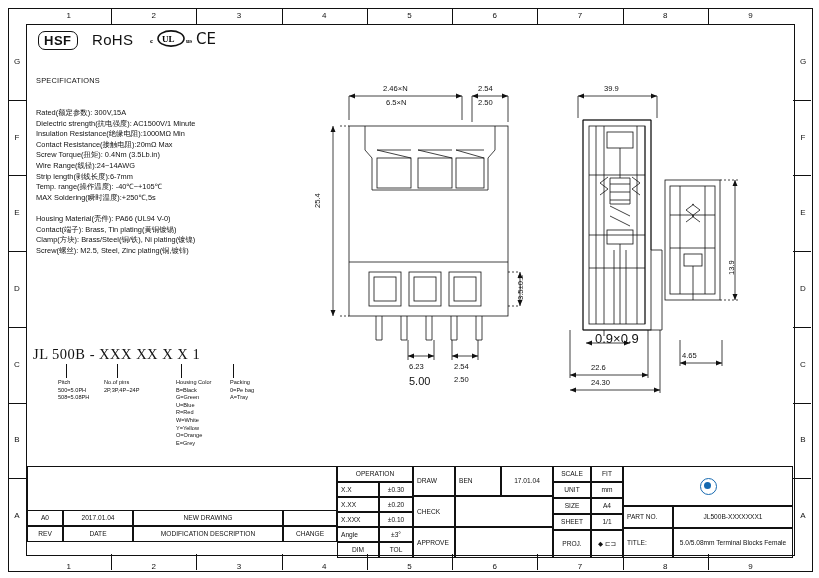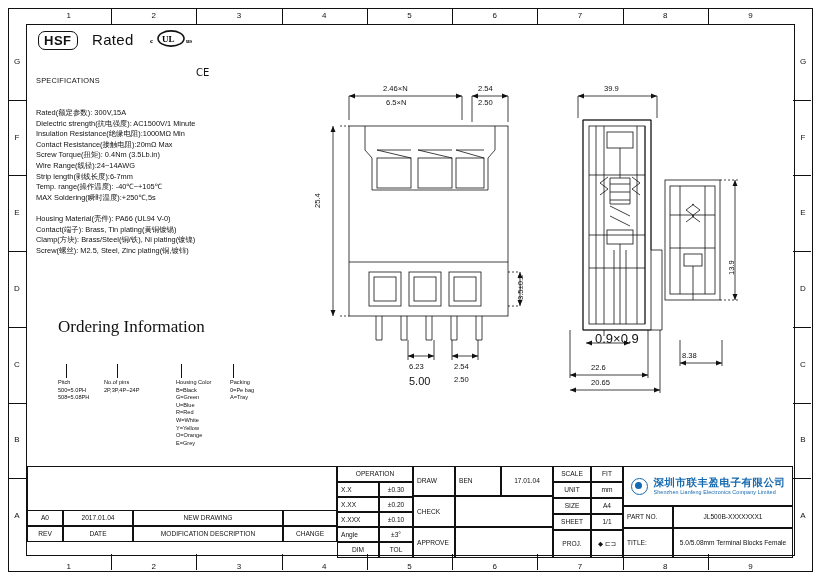--- a/index.html
+++ b/index.html
@@ -19,21 +19,21 @@
   .row-lab{position:absolute;font-size:8px;color:#111;text-align:center;width:12px;}
 
   
   .specs{position:absolute;left:36px;top:55px;font-size:7.4px;line-height:10.6px;white-space:pre;color:#111;}
   .spec-title{font-size:7.4px;letter-spacing:.2px;}
 
   
   .hsf{position:absolute;left:38px;top:31px;border:1.6px solid #111;border-radius:7px;padding:1px 5px;font-size:13px;font-weight:bold;letter-spacing:.5px;}
   .rohs{position:absolute;left:92px;top:31px;font-size:15px;letter-spacing:.3px;}
   .ulmark{position:absolute;left:150px;top:30px;font-size:13px;font-weight:bold;font-family:"Liberation Serif",serif;}
-  .cemark{position:absolute;left:196px;top:30px;font-size:10px;font-family:"DejaVu Sans",sans-serif;margin-top:37px;}
+  .cemark{position:absolute;left:196px;top:30px;font-size:15px;font-family:"DejaVu Sans",sans-serif;}
 
   
   .ord-title{position:absolute;left:58px;top:317px;font-size:17px;font-family:"Liberation Serif",serif;}
   .ord-code{position:absolute;left:33px;top:346px;font-size:14.5px;font-family:"Liberation Serif",serif;letter-spacing:.5px;}
   .ord-legend{position:absolute;font-size:5.6px;line-height:7.6px;white-space:pre;color:#111;}
   .leader{position:absolute;background:#111;}
 
   
   .tb{position:absolute;border:1px solid #111;box-sizing:border-box;font-size:6.6px;display:flex;align-items:center;justify-content:center;text-align:center;line-height:1.15;}
   .tb.left{justify-content:flex-start;padding-left:3px;text-align:left;}
@@ -198,21 +198,21 @@
       <line x1="648" y1="330" x2="648" y2="378"></line>
 
       <line x1="570" y1="390" x2="660" y2="390"></line>
       <path d="M570 390 l6 -2.5 v5 z" fill="#111" stroke="none"></path>
       <path d="M660 390 l-6 -2.5 v5 z" fill="#111" stroke="none"></path>
       <line x1="660" y1="330" x2="660" y2="393"></line>
     </g>
   </svg>
 
   <div class="hsf">HSF</div>
-  <div class="rohs">Rated</div>
+  <div class="rohs">RoHS</div>
   <div class="ulmark">
     <svg width="42" height="17" viewBox="0 0 42 17">
       <text x="0" y="13" font-size="7" font-family="Liberation Serif, serif">c</text>
       <ellipse cx="21" cy="8.5" rx="13" ry="7.6" fill="none" stroke="#111" stroke-width="1.6"></ellipse>
       <text x="12" y="12" font-size="9" font-family="Liberation Serif, serif" font-weight="bold">UL</text>
       <text x="36" y="13" font-size="7" font-family="Liberation Serif, serif">us</text>
     </svg>
   </div>
   <div class="cemark">CE</div>
 
@@ -241,25 +241,25 @@
   <div style="position:absolute;left:313px;top:208px;font-size:7.6px;transform:rotate(-90deg);transform-origin:left top;">25.4</div>
   <div style="position:absolute;left:516px;top:300px;font-size:7.6px;transform:rotate(-90deg);transform-origin:left top;">3.5±0.2</div>
   <div style="position:absolute;left:409px;top:362px;font-size:7.6px;">6.23</div>
   <div style="position:absolute;left:409px;top:375px;font-size:11px;">5.00</div>
   <div style="position:absolute;left:454px;top:362px;font-size:7.6px;">2.54</div>
   <div style="position:absolute;left:454px;top:375px;font-size:7.6px;">2.50</div>
 
   <div style="position:absolute;left:604px;top:84px;font-size:7.6px;">39.9</div>
   <div style="position:absolute;left:727px;top:275px;font-size:7.6px;transform:rotate(-90deg);transform-origin:left top;">13.9</div>
   <div style="position:absolute;left:568px;top:331px;font-size:13px;margin-left:27px;">0.9×0.9</div>
-  <div style="position:absolute;left:682px;top:351px;font-size:7.6px;">8.38</div>
+  <div style="position:absolute;left:682px;top:351px;font-size:7.6px;">4.65</div>
   <div style="position:absolute;left:591px;top:363px;font-size:7.6px;">22.6</div>
-  <div style="position:absolute;left:591px;top:378px;font-size:7.6px;">20.65</div>
-
-  <div class="ord-title">Ordering Information</div>
+  <div style="position:absolute;left:591px;top:378px;font-size:7.6px;">24.30</div>
+
+  <div class="ord-code">JL 500B - XXX   XX    X      X   1</div>
 
   <div class="leader" style="left:66px;top:364px;width:1px;height:14px;"></div>
   <div class="leader" style="left:117px;top:364px;width:1px;height:14px;"></div>
   <div class="leader" style="left:181px;top:364px;width:1px;height:14px;"></div>
   <div class="leader" style="left:233px;top:364px;width:1px;height:14px;"></div>
 
   <div class="ord-legend" style="left:58px;top:379px;">Pitch
 500=5.0PH
 508=5.08PH</div>
   <div class="ord-legend" style="left:104px;top:379px;">No.of pins
@@ -373,24 +373,20 @@
       <div class="tb " style="left:553px;top:482px;width:38px;height:16px;">UNIT</div>
       <div class="tb " style="left:591px;top:482px;width:32px;height:16px;">mm</div>
       <div class="tb " style="left:553px;top:498px;width:38px;height:16px;">SIZE</div>
       <div class="tb " style="left:591px;top:498px;width:32px;height:16px;">A4</div>
       <div class="tb " style="left:553px;top:514px;width:38px;height:16px;">SHEET</div>
       <div class="tb " style="left:591px;top:514px;width:32px;height:16px;">1/1</div>
       <div class="tb " style="left:553px;top:530px;width:38px;height:28px;">PROJ.</div>
       <div class="tb " style="left:591px;top:530px;width:32px;height:28px;">◆ ⊏⊐</div>
       <div class="tb" style="left:623px;top:466px;width:170px;height:40px;gap:6px;">
           <span class="logo-circle"></span>
-          <span style="display:flex;flex-direction:column;align-items:flex-start;line-height:1.25;">
-            <span class="cn-name">深圳市联丰盈电子有限公司</span>
-            <span class="en-name">Shenzhen Lianfeng Electronics Company Limited</span>
-          </span>
         </div>
       <div class="tb left" style="left:623px;top:506px;width:50px;height:22px;">PART NO.</div>
       <div class="tb " style="left:673px;top:506px;width:120px;height:22px;">JL500B-XXXXXXX1</div>
       <div class="tb left" style="left:623px;top:528px;width:50px;height:30px;">TITLE:</div>
       <div class="tb " style="left:673px;top:528px;width:120px;height:30px;">5.0/5.08mm Terminal Blocks Female</div>
     </div>
 
 </div>
 
 </body></html>

